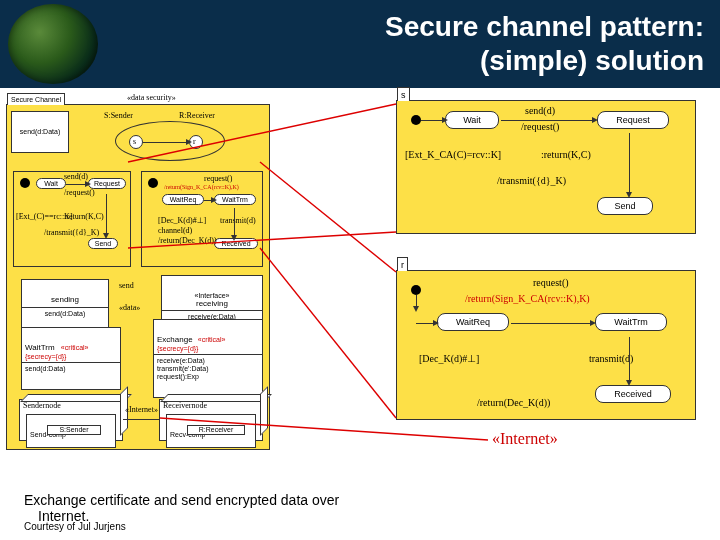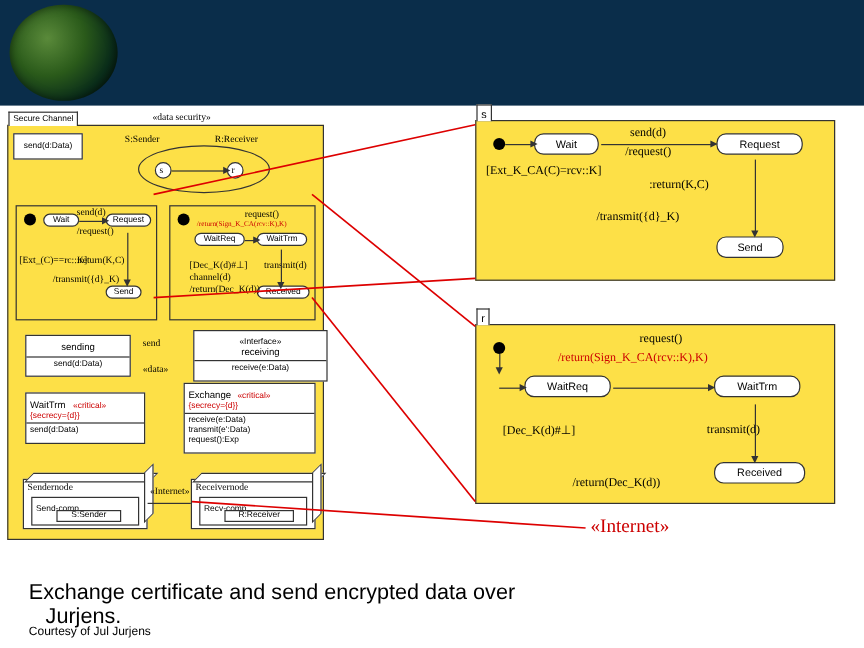--- a/index.html
+++ b/index.html
@@ -5,48 +5,52 @@
   *{margin:0;padding:0;box-sizing:border-box}
   body{width:720px;height:540px;background:#fff;font-family:Arial,Helvetica,sans-serif;position:relative;overflow:hidden}
   .header{background:#0a2d4a;height:88px;display:flex;align-items:center;position:relative}
   .logo{width:90px;height:80px;margin-left:8px;border-radius:50%;background:radial-gradient(circle at 35% 35%,#5a8a3a 0%,#2a5a1a 40%,#0a2d1a 70%,#000 100%);box-shadow:0 0 8px rgba(0,0,0,.5) inset}
   .title{color:#fff;font-weight:bold;font-size:28px;text-align:right;position:absolute;right:16px;top:10px;line-height:1.2}
   .title-line2{display:block}
   .diagram-area{height:374px;position:relative;padding:4px 6px 0 6px}
   
   .panel{position:absolute;border:1px solid #333;background:#fde047}
   .tab{position:absolute;top:-12px;left:0;height:12px;background:#fff;border:1px solid #333;border-bottom:none;font-size:7px;padding:0 3px;line-height:12px}
-  .box{border:1px solid #333;background:#fff;font-size:8px;padding:6px 3px;position:absolute;text-align:center;line-height:1.1}
+  .box{border:1px solid #333;background:#fff;font-size:8px;padding:16px 3px;position:absolute;text-align:center;line-height:1.1}
   .rbox{border:1px solid #333;border-radius:8px;background:#fff;font-size:9px;padding:3px 6px;position:absolute;text-align:center}
   .dot{width:10px;height:10px;border-radius:50%;background:#000;position:absolute}
   .sm{font-size:7px}
   .lbl{position:absolute;font-size:8px;font-family:'Times New Roman',serif}
   .lblr{color:#c00}
   .hr{height:1px;background:#333;margin:2px -3px}
   
   .arr{position:absolute;background:#333}
   .arr.h{height:1px}
   .arr.v{width:1px}
   .ah-r::after,.ah-l::after,.ah-d::after,.ah-u::after{content:"";position:absolute;width:0;height:0;border-style:solid}
   .ah-r::after{right:-5px;top:-3px;border-width:3.5px 0 3.5px 6px;border-color:transparent transparent transparent #333}
   .ah-d::after{bottom:-5px;left:-3px;border-width:6px 3.5px 0 3.5px;border-color:#333 transparent transparent transparent}
   .circ{position:absolute;border:1px solid #333;border-radius:50%}
   .stereo{position:absolute;font-size:8px;font-family:'Times New Roman',serif}
   .nodecube{position:absolute;border:1px solid #333;background:#fff}
   .nodecube::before{content:"";position:absolute;left:0;top:-6px;width:100%;height:6px;background:#fff;border:1px solid #333;transform:skewX(-45deg);transform-origin:bottom left}
   .nodecube::after{content:"";position:absolute;right:-6px;top:-6px;width:6px;height:100%;background:#fff;border:1px solid #333;transform:skewY(-45deg);transform-origin:top left}
-  .footer{position:absolute;left:24px;bottom:16px;font-size:18px;font-family:Arial,sans-serif;line-height:1.15}
+  .footer{position:absolute;left:24px;bottom:16px;font-size:14px;font-family:Arial,sans-serif;line-height:1.15}
   .courtesy{position:absolute;left:24px;bottom:8px;font-size:10px}
   svg.conn{position:absolute;left:0;top:0;pointer-events:none}
 </style>
 </head>
 <body>
 
 <div class="header">
   <div class="logo"></div>
+  <div class="title">
+    <span>Secure channel pattern:</span>
+    <span class="title-line2">(simple) solution</span>
+  </div>
 </div>
 
 <div class="diagram-area">
 
   <div class="panel" style="left:6px;top:16px;width:264px;height:346px">
     <div class="tab">Secure Channel</div>
     <span class="stereo" style="left:120px;top:-12px">«data security»</span>
 
     <div class="box sm" style="left:4px;top:6px;width:58px">
       <div>send(d:Data)</div>
@@ -88,21 +92,21 @@
       <span class="lbl sm" style="left:78px;top:44px">transmit(d)</span>
       <div class="arr h ah-r" style="left:62px;top:28px;width:8px"></div>
       <div class="arr v ah-d" style="left:92px;top:36px;height:28px"></div>
     </div>
 
     <div class="box" style="left:14px;top:174px;width:88px">
       <div>sending</div>
       <div class="hr"></div>
       <div class="sm">send(d:Data)</div>
     </div>
-    <div class="box" style="left:154px;top:170px;width:112px">
+    <div class="box" style="left:154px;top:170px;width:102px">
       <div class="sm">«Interface»</div>
       <div>receiving</div>
       <div class="hr"></div>
       <div class="sm">receive(e:Data)</div>
     </div>
     <span class="lbl" style="left:112px;top:176px">send</span>
     <span class="lbl" style="left:112px;top:198px">«data»</span>
 
     <div class="box" style="left:14px;top:222px;width:100px;text-align:left">
       <span>WaitTrm</span>
@@ -140,21 +144,21 @@
   </div>
 
   <div class="panel" style="left:396px;top:12px;width:300px;height:134px">
     <div class="tab" style="font-size:9px;height:14px;line-height:14px;top:-14px">s</div>
     <div class="dot" style="left:14px;top:14px"></div>
     <div class="rbox" style="left:48px;top:10px;width:54px">Wait</div>
     <div class="rbox" style="left:200px;top:10px;width:72px">Request</div>
     <div class="rbox" style="left:200px;top:96px;width:56px">Send</div>
     <span class="lbl" style="left:128px;top:4px;font-size:10px">send(d)</span>
     <span class="lbl" style="left:124px;top:20px;font-size:10px">/request()</span>
-    <span class="lbl" style="left:8px;top:36px;font-size:10px">[Ext_K_CA(C)=rcv::K]</span>
+    <span class="lbl" style="left:8px;top:48px;font-size:10px">[Ext_K_CA(C)=rcv::K]</span>
     <span class="lbl" style="left:144px;top:48px;font-size:10px">:return(K,C)</span>
     <span class="lbl" style="left:100px;top:74px;font-size:10px">/transmit({d}_K)</span>
     <div class="arr h ah-r" style="left:24px;top:19px;width:22px"></div>
     <div class="arr h ah-r" style="left:104px;top:19px;width:92px"></div>
     <div class="arr v ah-d" style="left:232px;top:32px;height:60px"></div>
   </div>
 
   <div class="panel" style="left:396px;top:182px;width:300px;height:150px">
     <div class="tab" style="font-size:9px;height:14px;line-height:14px;top:-14px">r</div>
     <div class="dot" style="left:14px;top:14px"></div>
@@ -178,15 +182,15 @@
     <line x1="128" y1="74" x2="396" y2="16" stroke="#d00" stroke-width="1.4"></line>
     <line x1="128" y1="160" x2="396" y2="144" stroke="#d00" stroke-width="1.4"></line>
     <line x1="260" y1="74" x2="396" y2="184" stroke="#d00" stroke-width="1.4"></line>
     <line x1="260" y1="160" x2="396" y2="330" stroke="#d00" stroke-width="1.4"></line>
     <line x1="160" y1="330" x2="488" y2="352" stroke="#d00" stroke-width="1.4"></line>
   </svg>
 </div>
 
 <div class="footer">
   <span>Exchange certificate and send encrypted data over</span><br>
-  <span style="margin-left:14px">Jurjens.</span>
+  <span style="margin-left:14px">Internet.</span>
 </div>
 <div class="courtesy">Courtesy of Jul Jurjens</div>
 
 </body></html>

